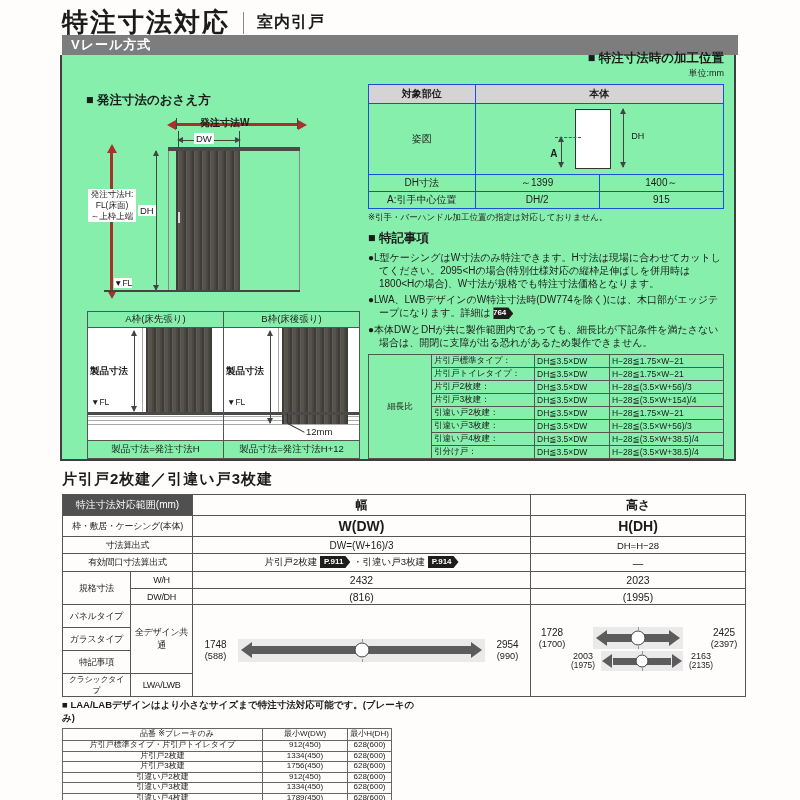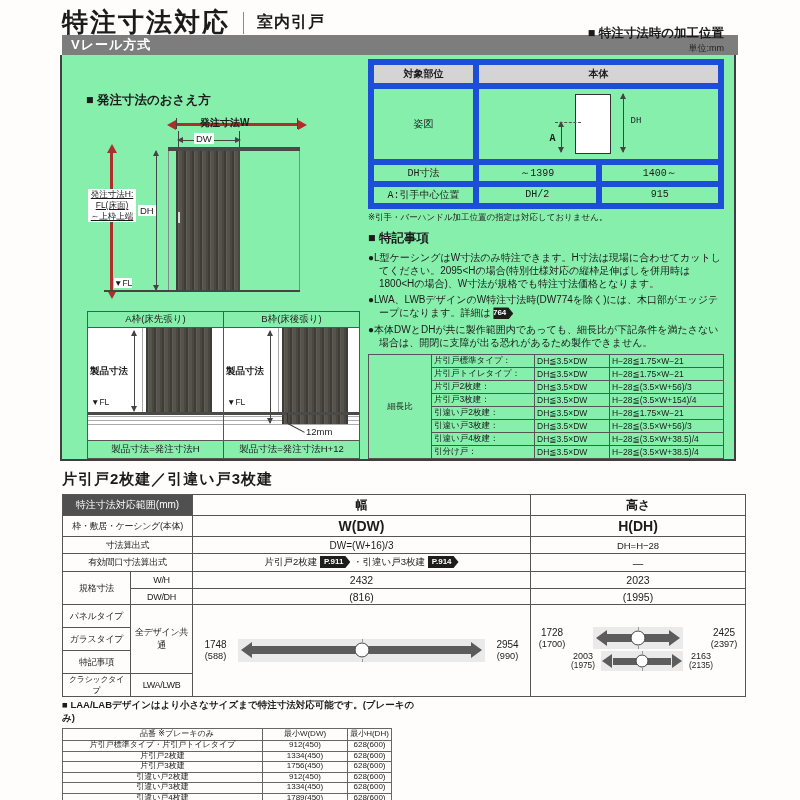--- a/index.html
+++ b/index.html
@@ -48,21 +48,21 @@
   .p-gap{position:absolute;left:54px;top:0;width:1px;height:84px;background:#aaa;z-index:2;}
   .p-floor{position:absolute;left:0;top:84px;width:100%;height:2.5px;background:#4a4a48;z-index:4;}
   .p-hatch{position:absolute;left:0;top:88px;width:100%;height:11px;background:repeating-linear-gradient(180deg,#aaa 0 1px,transparent 1px 4px);z-index:1;}
   .p-dimlbl{position:absolute;left:2px;top:37px;font-size:9.5px;font-weight:bold;background:#fff;z-index:3;}
   .p-fl{position:absolute;left:3px;top:69px;font-size:8.5px;z-index:3;}
   .p-12line{position:absolute;left:63px;top:85px;width:1px;height:10px;background:#333;z-index:5;}
   .p-12lead{position:absolute;left:64px;top:95px;width:19px;height:1px;background:#333;transform:rotate(28deg);transform-origin:left top;z-index:5;}
   .p-12lbl{position:absolute;left:82px;top:98px;font-size:9.5px;z-index:5;}
   
   table.proc{border-collapse:collapse;width:100%;font-size:10px;}
-  table.proc td{border:6px solid #1d4ed8;text-align:center;padding:1px 2px;font-family:Liberation Mono, monospace;}
+  table.proc td{border:1px solid #1d4ed8;text-align:center;padding:1px 2px;}
   table.proc td.ph{background:#d4d4d4;font-weight:bold;height:16px;}
   table.proc td.pfig{height:70px;padding:0;}
   .fig{position:relative;width:160px;height:66px;margin:0 auto;}
   .fig .door{position:absolute;left:56px;top:3px;width:34px;height:58px;border:1.5px solid #333;background:#fff;}
   .note{font-size:8.5px;margin:3px 0 6px 0;color:#222;}
   
   .bullet{font-size:10px;line-height:1.32;margin:3px 0;padding-left:11px;text-indent:-11px;text-align:left;}
   .badge{display:inline-block;background:#1d1d1b;color:#fff;font-size:8px;font-weight:bold;line-height:10px;padding:1px 7px 1px 4px;clip-path:polygon(0 0,calc(100% - 5px) 0,100% 50%,calc(100% - 5px) 100%,0 100%);vertical-align:1px;}
   
   table.slen{border-collapse:collapse;width:100%;font-size:8.5px;margin-top:5px;}
@@ -133,21 +133,21 @@
       <div class="dimh" style="left:90px;top:23px;width:62px;"></div>
       <div class="tick" style="left:90px;top:14px;width:1px;height:16px;"></div>
       <div class="tick" style="left:151px;top:14px;width:1px;height:16px;"></div>
       <span class="lbl wbg" style="left:106px;top:16px;font-size:9.5px;z-index:2;">DW</span>
       <div class="abs" style="left:80px;top:30px;width:132px;height:4px;background:#4a4a48;"></div>
       <div class="abs" style="left:80px;top:34px;width:1px;height:139px;background:#888;"></div>
       <div class="abs" style="left:211px;top:34px;width:1px;height:139px;background:#888;"></div>
       <div class="wood abs" style="left:88px;top:34px;width:64px;height:139px;z-index:1;"></div>
       <div class="abs" style="left:89.5px;top:95px;width:2.5px;height:11px;background:#d8d8d8;z-index:2;"></div>
       <div class="varrow" style="left:22px;top:36px;height:137px;"></div>
-      <div class="abs" style="left:0px;top:72px;width:48px;background:#fff;z-index:2;font-size:8.5px;line-height:1.3;text-align:center;text-decoration:underline;">
+      <div class="abs" style="left:0px;top:72px;width:48px;background:#fff;z-index:2;font-size:8.5px;line-height:1.3;text-align:center;">
         <div>発注寸法H:</div>
         <div>FL(床面)</div>
         <div>～上枠上端</div>
       </div>
       <div class="dimv" style="left:68px;top:34px;height:139px;"></div>
       <span class="lbl wbg" style="left:50px;top:88px;font-size:9.5px;z-index:2;">DH</span>
       <span class="lbl" style="left:26px;top:161px;font-size:8.5px;background:#fff;z-index:2;">▼FL</span>
       <div class="abs" style="left:16px;top:173px;width:196px;height:1.5px;background:#444;"></div>
     </div>
 

